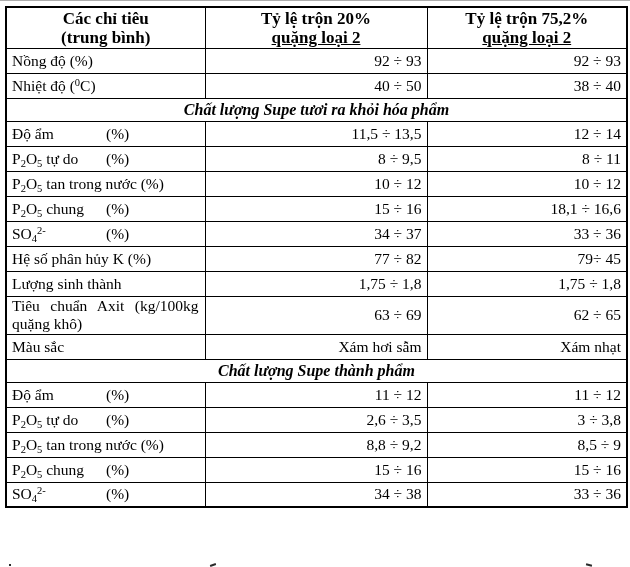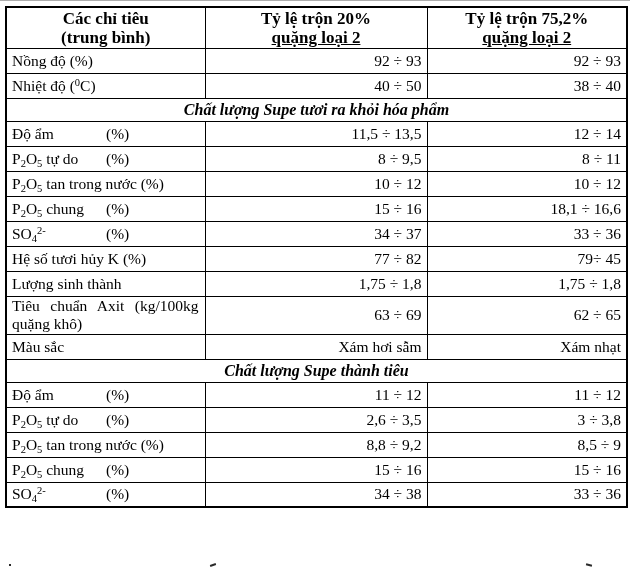--- a/index.html
+++ b/index.html
@@ -95,41 +95,41 @@
           <td class="lbl-cell"><span class="lab">P<sub>2</sub>O<sub>5</sub> chung</span><span class="tabsuf">(%)</span></td>
           <td class="val-cell">15 ÷ 16</td>
           <td class="val-cell">18,1 ÷ 16,6</td>
         </tr>
         <tr>
           <td class="lbl-cell"><span class="lab">SO<sub>4</sub><sup>2-</sup></span><span class="tabsuf">(%)</span></td>
           <td class="val-cell">34 ÷ 37</td>
           <td class="val-cell">33 ÷ 36</td>
         </tr>
         <tr>
-          <td class="lbl-cell"><span class="lab">Hệ số tươi hủy K (%)</span></td>
+          <td class="lbl-cell"><span class="lab">Hệ số phân hủy K (%)</span></td>
           <td class="val-cell">77 ÷ 82</td>
           <td class="val-cell">79÷ 45</td>
         </tr>
         <tr>
           <td class="lbl-cell"><span class="lab">Lượng sinh thành</span></td>
           <td class="val-cell">1,75 ÷ 1,8</td>
           <td class="val-cell">1,75 ÷ 1,8</td>
         </tr>
         <tr class="tall">
           <td class="lbl-cell justify"><span class="lab">Tiêu chuẩn Axit (kg/100kg quặng khô)</span></td>
           <td class="val-cell">63 ÷ 69</td>
           <td class="val-cell">62 ÷ 65</td>
         </tr>
         <tr>
           <td class="lbl-cell"><span class="lab">Màu sắc</span></td>
           <td class="val-cell">Xám hơi sẫm</td>
           <td class="val-cell">Xám nhạt</td>
         </tr>
         <tr class="section">
-          <td colspan="3" class="section-cell">Chất lượng Supe thành tiêu</td>
+          <td colspan="3" class="section-cell">Chất lượng Supe thành phẩm</td>
         </tr>
         <tr>
           <td class="lbl-cell"><span class="lab">Độ ẩm</span><span class="tabsuf">(%)</span></td>
           <td class="val-cell">11 ÷ 12</td>
           <td class="val-cell">11 ÷ 12</td>
         </tr>
         <tr>
           <td class="lbl-cell"><span class="lab">P<sub>2</sub>O<sub>5</sub> tự do</span><span class="tabsuf">(%)</span></td>
           <td class="val-cell">2,6 ÷ 3,5</td>
           <td class="val-cell">3 ÷ 3,8</td>

